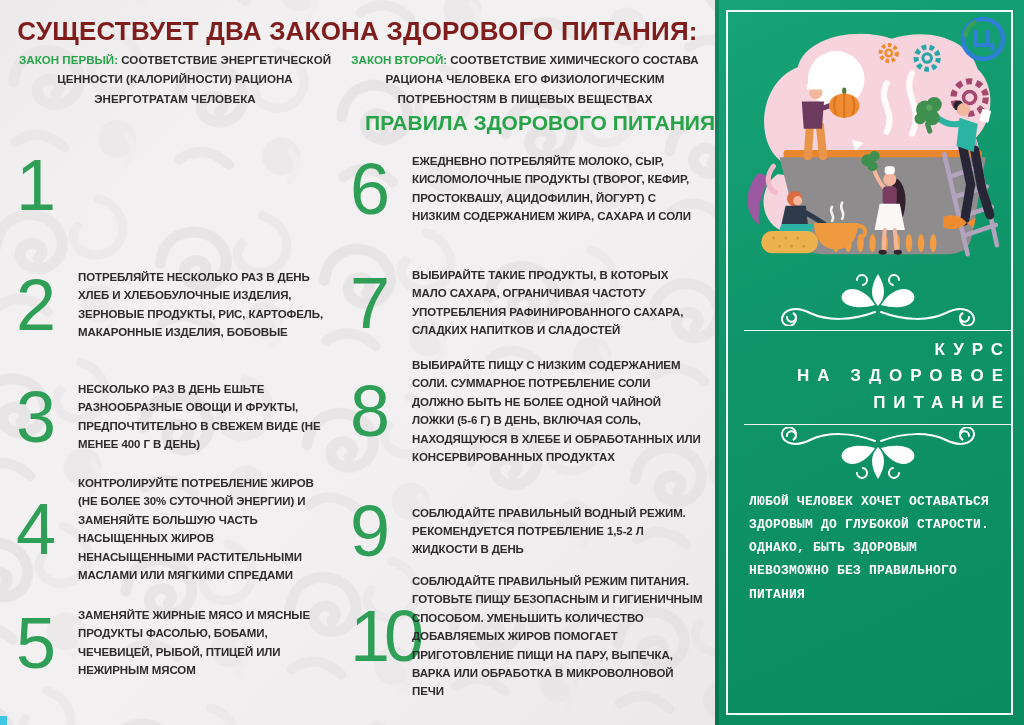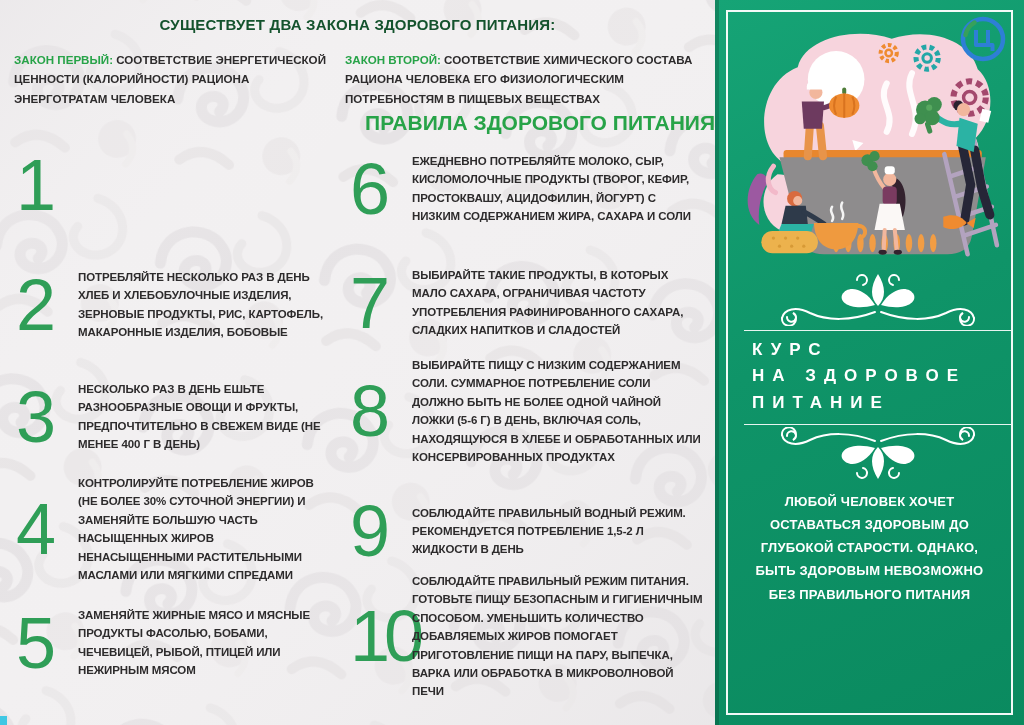--- a/index.html
+++ b/index.html
@@ -6,25 +6,25 @@
   .poster {
     position:relative; width:1024px; height:725px; overflow:hidden;
     font-family:"Liberation Sans", sans-serif;
     background:#f2f0f1;
   }
   
   .main { position:absolute; left:0; top:0; width:715px; height:725px; }
   .damask { position:absolute; left:0; top:0; }
   .page-title {
     position:absolute; top:16px; left:0; width:715px; text-align:center;
-    font-size:15px; font-weight:bold; color:#14532d; letter-spacing:.2px; margin:0;
+    font-size:26px; font-weight:bold; color:#7f1d1d; letter-spacing:.2px; margin:0;
   }
   .law {
     position:absolute; margin:0;
-    font-size:11.6px; font-weight:bold; color:#2d2b2c; line-height:1.68;
+    font-size:11.6px; font-weight:bold; color:#2d2b2c; line-height:1.68;text-align:center;
   }
   .law-1 { left:14px;  top:50px; width:322px; }
   .law-2 { left:345px; top:50px; width:360px; }
   .law .law-label { color:#27a348; }
   .rules-title {
     position:absolute; top:111px; left:0; width:715px; text-align:right;
     font-size:21px; font-weight:bold; color:#27a348; margin:0;
   }
   .rule { position:absolute; display:flex; align-items:center; }
   .rule .num {
@@ -49,35 +49,35 @@
   }
   .sidebar .fold { position:absolute; left:0; top:0; width:4px; height:100%; background:rgba(0,0,0,.18); }
   .frame {
     position:absolute; left:11px; top:10px; right:11px; bottom:10px;
     border:2px solid rgba(255,255,255,.95); pointer-events:none;
   }
   .illus { position:absolute; left:20px; top:24px; width:268px; height:234px; }
   .logo  { position:absolute; right:15px; top:13px; width:52px; height:52px; }
   .course {
     position:absolute; left:29px; right:13px; top:270px;
-    text-align:left; color:#fff;
+    text-align:right; color:#fff;
   }
   .course .orn { display:block; margin:0 auto; }
   .course .orn.flip { transform:scaleY(-1); }
   .divider { border:none; border-top:1.5px solid rgba(255,255,255,.9); margin:4px 0 6px; }
   .divider.bot { margin:8px 0 2px; }
   .course-line {
     font-size:17px; font-weight:bold; letter-spacing:8px; line-height:1.55;
     padding-left:8px; 
     white-space:nowrap;
   }
   .quote {
     position:absolute; left:34px; right:34px; top:490px; margin:0;
-    text-align:center; color:#fff; font-weight:bold;
-    font-size:13px; line-height:1.78; letter-spacing:.2px;
+    color:#fff; font-weight:bold;
+    font-size:13px; line-height:1.78; letter-spacing:.2px;font-family:Liberation Mono, monospace;
   }
   .watermark {
     position:absolute; left:0; right:0; bottom:16px; text-align:center;
     font-family:"Liberation Serif", serif; font-weight:bold;
     font-size:21px; color:rgba(8,74,53,.38); letter-spacing:.5px;
   }
 </style>
 </head>
 <body>
 

